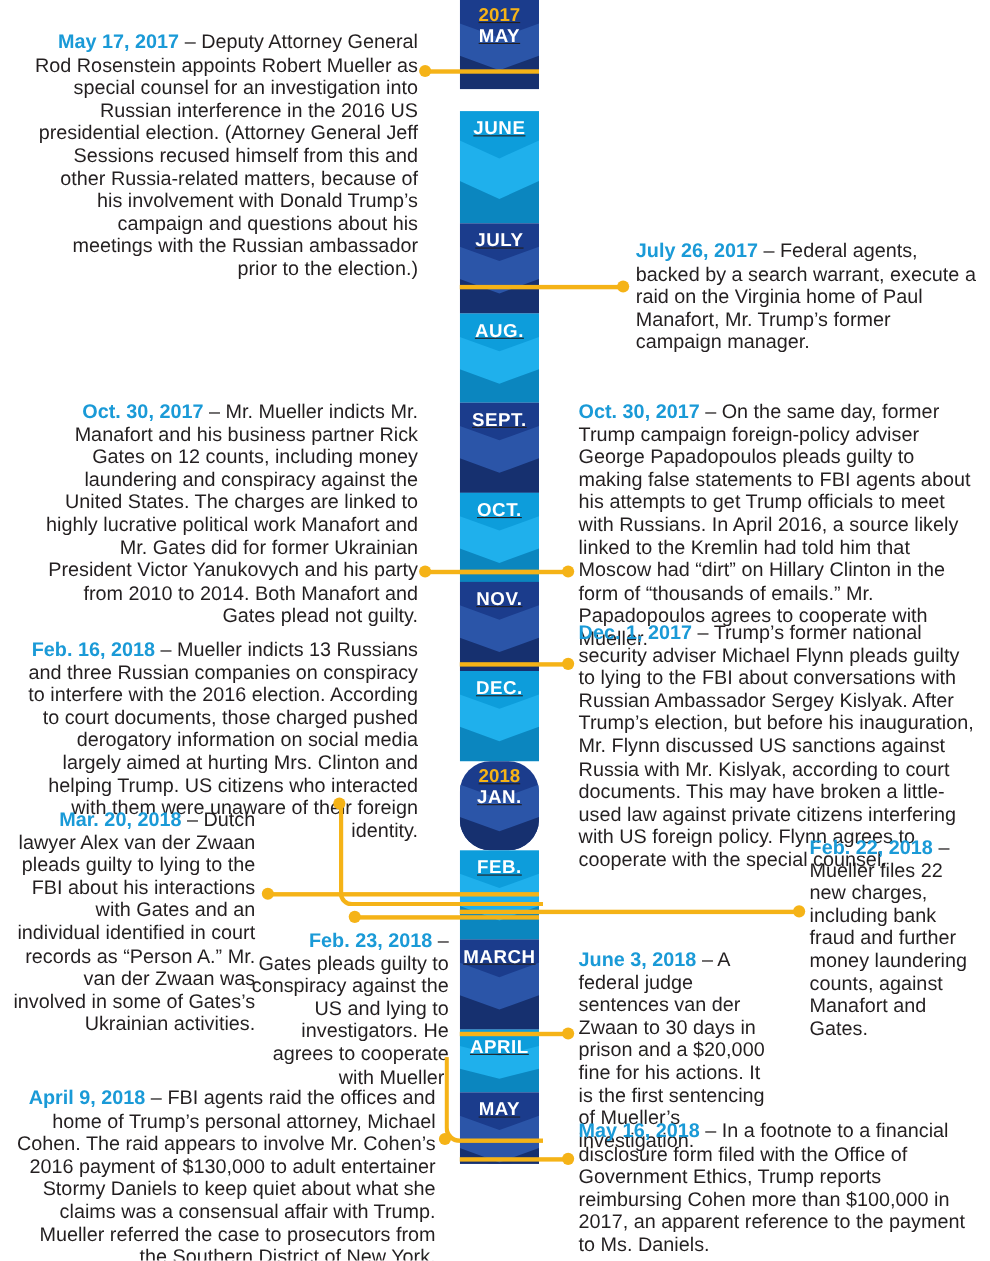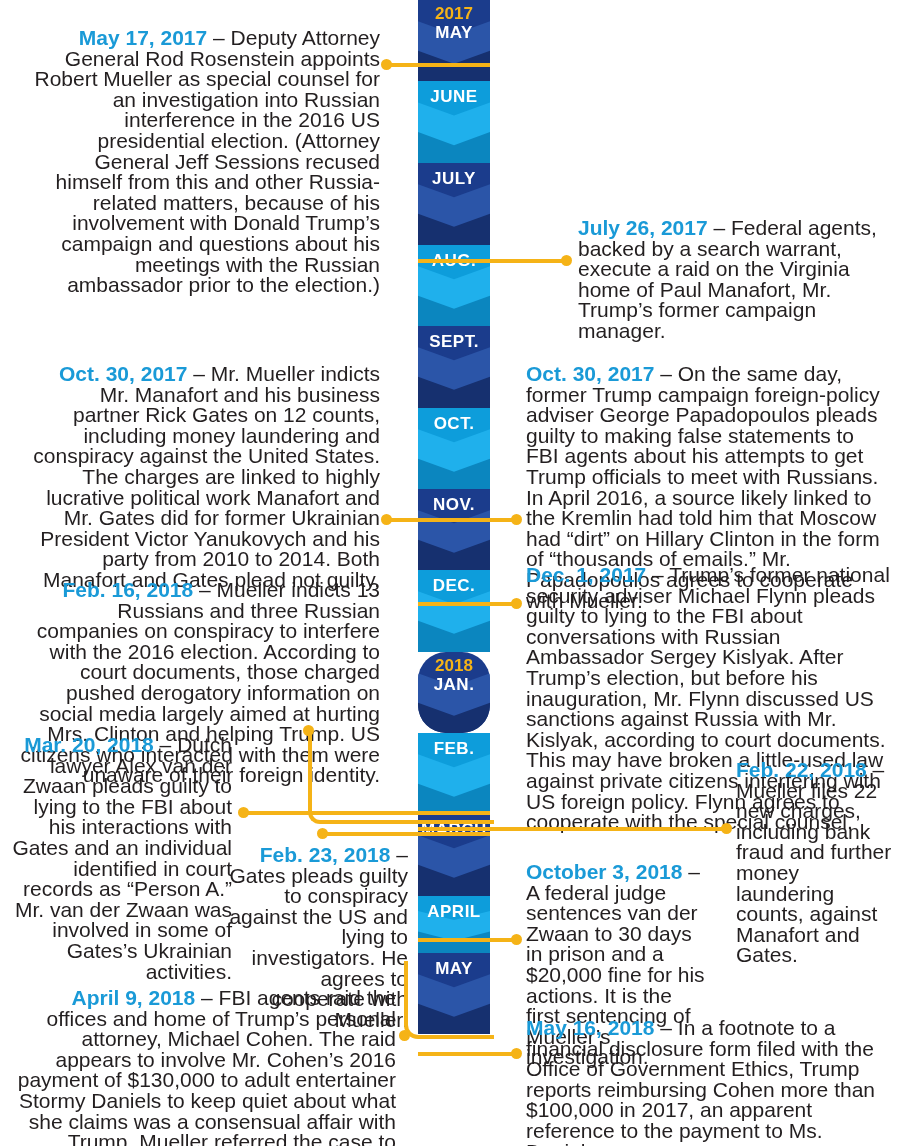--- a/index.html
+++ b/index.html
@@ -5,20 +5,21 @@
   html,body{margin:0;padding:0;background:#ffffff;}
   body{
     width:900px;height:1146px;position:relative;overflow:hidden;
     font-family:"Liberation Sans", sans-serif;
     color:#231f20;
   }
   
   #timeline-bar{
     position:absolute; left:418px; top:0px; width:72px; height:1058px;
     overflow:hidden;
+    text-decoration:underline;
   }
   .month-seg{position:relative;width:72px;overflow:hidden;}
   .month-seg .chev{position:absolute;left:0;top:0;width:100%;height:100%;}
   .month-label{
     position:relative;z-index:3;
     display:block;text-align:center;
     color:#ffffff;font-weight:bold;letter-spacing:.5px;
     font-size:17px;line-height:19px;
     padding-top:6px;
     text-shadow:none;
@@ -38,38 +39,38 @@
     position:absolute;width:11px;height:11px;border-radius:50%;
     background:#f5b317;z-index:7;
   }
   .elbow{
     position:absolute;z-index:6;
     border-left:4px solid #f5b317;
     border-bottom:4px solid #f5b317;
     border-bottom-left-radius:12px;
   }
   
-  .blk{position:absolute;font-size:21px;line-height:20.6px;}
+  .blk{position:absolute;font-size:18px;line-height:20.6px;}
   .blk .dte{color:#1a9ad7;font-weight:bold;white-space:nowrap;}
   .ta-r{text-align:right;}
   .ta-l{text-align:left;}
 </style>
 </head>
 <body>
 
 <div id="timeline-bar">
     <div class="month-seg seg-dark" style="height: 81.3846px;">
       <svg class="chev" viewBox="0 0 72 81" preserveAspectRatio="none">
         <path d="M0 21.16 L36 34.181538461538466 L72 21.16 L72 55.34153846153846 L36 68.36307692307693 L0 55.34153846153846 Z" fill="#2b55a8"></path>
         <path d="M0 50.45846153846154 L36 63.480000000000004 L72 50.45846153846154 L72 84.64 L36 97.66153846153847 L0 84.64 Z" fill="#16306f"></path>
       </svg>
       <span class="year-label">2017</span>
       <span class="month-label">MAY</span>
     </div>
-    <div class="month-seg seg-light" style="height: 82px;">
+    <div class="month-seg seg-light" style="height: 102px; margin-top: 20px;">
       <svg class="chev" viewBox="0 0 72 81" preserveAspectRatio="none">
         <path d="M0 21.16 L36 34.181538461538466 L72 21.16 L72 55.34153846153846 L36 68.36307692307693 L0 55.34153846153846 Z" fill="#1fb0ec"></path>
         <path d="M0 50.45846153846154 L36 63.480000000000004 L72 50.45846153846154 L72 84.64 L36 97.66153846153847 L0 84.64 Z" fill="#0b86bf"></path>
       </svg>
       <span class="month-label">JUNE</span>
     </div>
     <div class="month-seg seg-dark" style="height: 81.3846px;">
       <svg class="chev" viewBox="0 0 72 81" preserveAspectRatio="none">
         <path d="M0 21.16 L36 34.181538461538466 L72 21.16 L72 55.34153846153846 L36 68.36307692307693 L0 55.34153846153846 Z" fill="#2b55a8"></path>
         <path d="M0 50.45846153846154 L36 63.480000000000004 L72 50.45846153846154 L72 84.64 L36 97.66153846153847 L0 84.64 Z" fill="#16306f"></path>
@@ -215,21 +216,21 @@
 
 <div class="blk ta-l" style="left:736px;top:760px;width:158px;">
   <span class="dte">Feb. 22, 2018</span><span> – </span><span>Mueller files 22 new charges, including bank fraud and further money laundering counts, against Manafort and Gates.</span>
 </div>
 
 <div class="blk ta-r" style="left:228px;top:845px;width:180px;">
   <span class="dte">Feb. 23, 2018</span><span> – </span><span>Gates pleads guilty to conspiracy against the US and lying to investigators. He agrees to cooperate with Mueller.</span>
 </div>
 
 <div class="blk ta-l" style="left:526px;top:862px;width:180px;">
-  <span class="dte">October 3, 2018</span><span> – </span><span>A federal judge sentences van der Zwaan to 30 days in prison and a $20,000 fine for his actions. It is the first sentencing of Mueller’s investigation.</span>
+  <span class="dte">June 3, 2018</span><span> – </span><span>A federal judge sentences van der Zwaan to 30 days in prison and a $20,000 fine for his actions. It is the first sentencing of Mueller’s investigation.</span>
 </div>
 
 <div class="blk ta-r" style="left:8px;top:988px;width:388px;">
   <span class="dte">April 9, 2018</span><span> – </span><span>FBI agents raid the offices and home of Trump’s personal attorney, Michael Cohen. The raid appears to involve Mr. Cohen’s 2016 payment of $130,000 to adult entertainer Stormy Daniels to keep quiet about what she claims was a consensual affair with Trump. Mueller referred the case to prosecutors from the Southern District of New York.</span>
 </div>
 
 <div class="blk ta-l" style="left:526px;top:1018px;width:366px;">
   <span class="dte">May 16, 2018</span><span> – </span><span>In a footnote to a financial disclosure form filed with the Office of Government Ethics, Trump reports reimbursing Cohen more than $100,000 in 2017, an apparent reference to the payment to Ms. Daniels.</span>
 </div>
 

